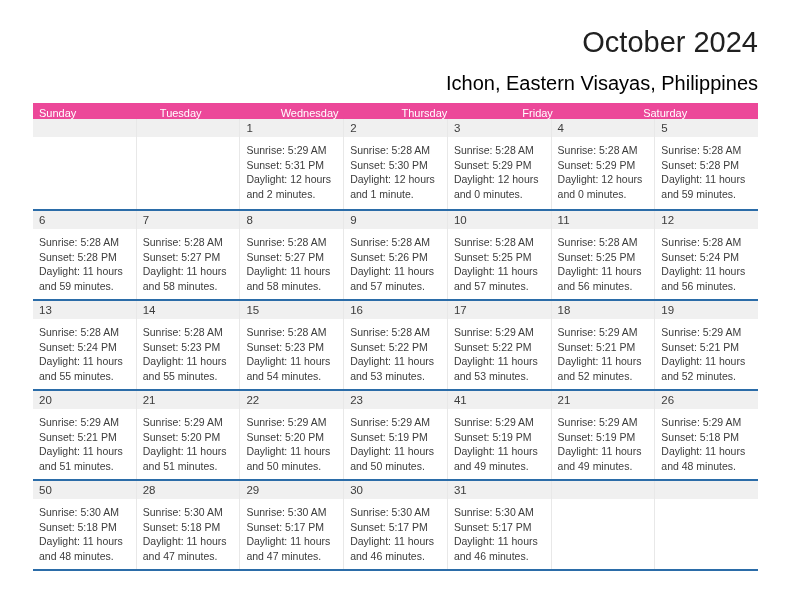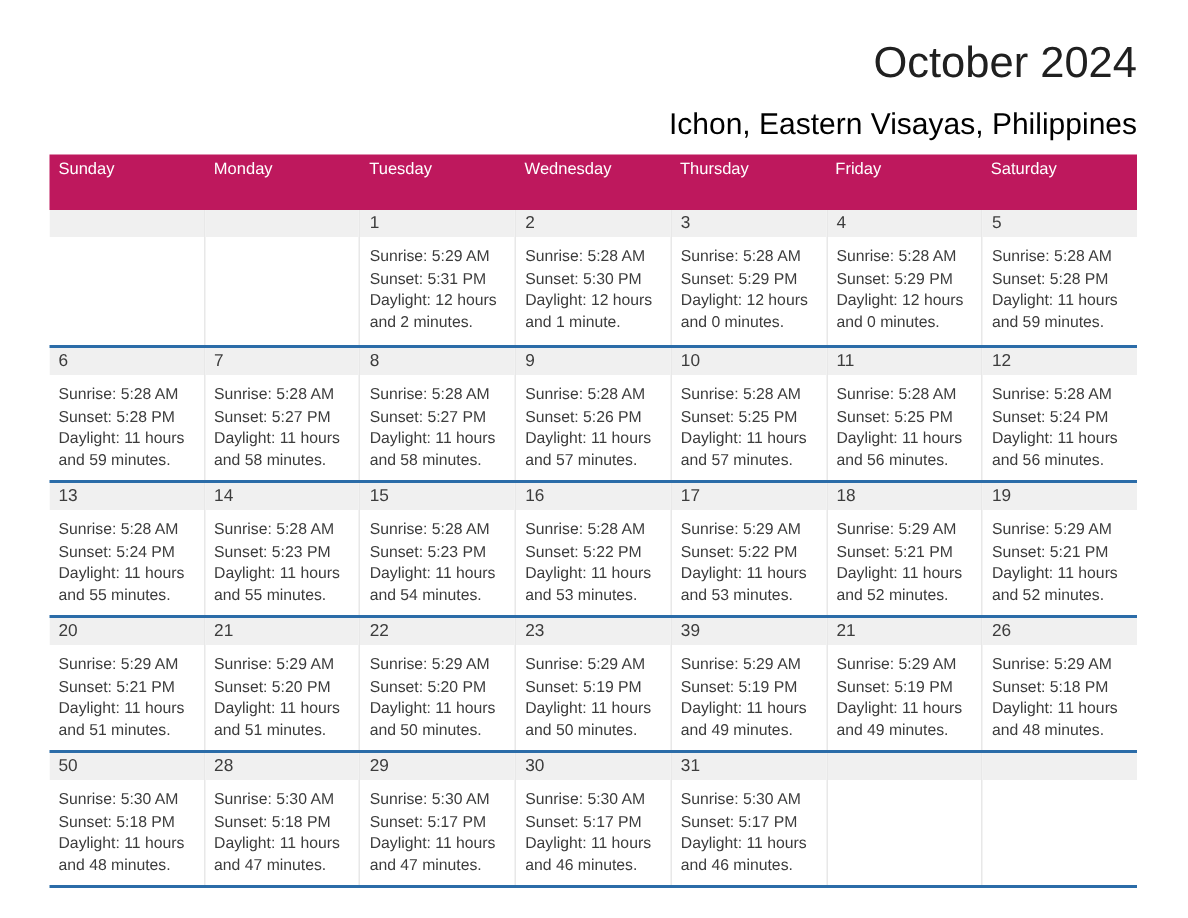--- a/index.html
+++ b/index.html
@@ -84,22 +84,22 @@
 
   
   .calendar {
     position: absolute;
     left: 33px;
     top: 103px;
     width: 725px;
   }
   .weekday-row {
     display: flex;
-    background: #be185d;
-    height: 37px;
+    background: #ec4899;
+    height: 16px;
   }
   .weekday {
     flex: 1 1 0;
     color: #ffffff;
     font-size: 11px;
     line-height: 21px;
     padding-left: 6px;
     box-sizing: border-box;
     white-space: nowrap;
     overflow: hidden;
@@ -161,21 +161,20 @@
   <div class="header">
 
 
     <div class="title">October 2024</div>
     <div class="subtitle">Ichon, Eastern Visayas, Philippines</div>
   </div>
 
   <div class="calendar">
     <div class="weekday-row" id="weekday-row">
         <div class="weekday">Sunday</div>
-        <div class="weekday">Monday</div>
         <div class="weekday">Tuesday</div>
         <div class="weekday">Wednesday</div>
         <div class="weekday">Thursday</div>
         <div class="weekday">Friday</div>
         <div class="weekday">Saturday</div>
       </div>
     <div id="weeks-container">
         <div class="week-row">
           <div class="day-cell empty">
             <div class="day-band"></div>
@@ -414,21 +413,21 @@
             <div class="day-num">23</div>
             <div class="day-body">
               <div class="day-line">Sunrise: 5:29 AM</div>
               <div class="day-line">Sunset: 5:19 PM</div>
               <div class="day-line">Daylight: 11 hours</div>
               <div class="day-line">and 50 minutes.</div>
             </div>
           </div>
           <div class="day-cell">
             <div class="day-band"></div>
-            <div class="day-num">39</div>
+            <div class="day-num">41</div>
             <div class="day-body">
               <div class="day-line">Sunrise: 5:29 AM</div>
               <div class="day-line">Sunset: 5:19 PM</div>
               <div class="day-line">Daylight: 11 hours</div>
               <div class="day-line">and 49 minutes.</div>
             </div>
           </div>
           <div class="day-cell">
             <div class="day-band"></div>
             <div class="day-num">21</div>

